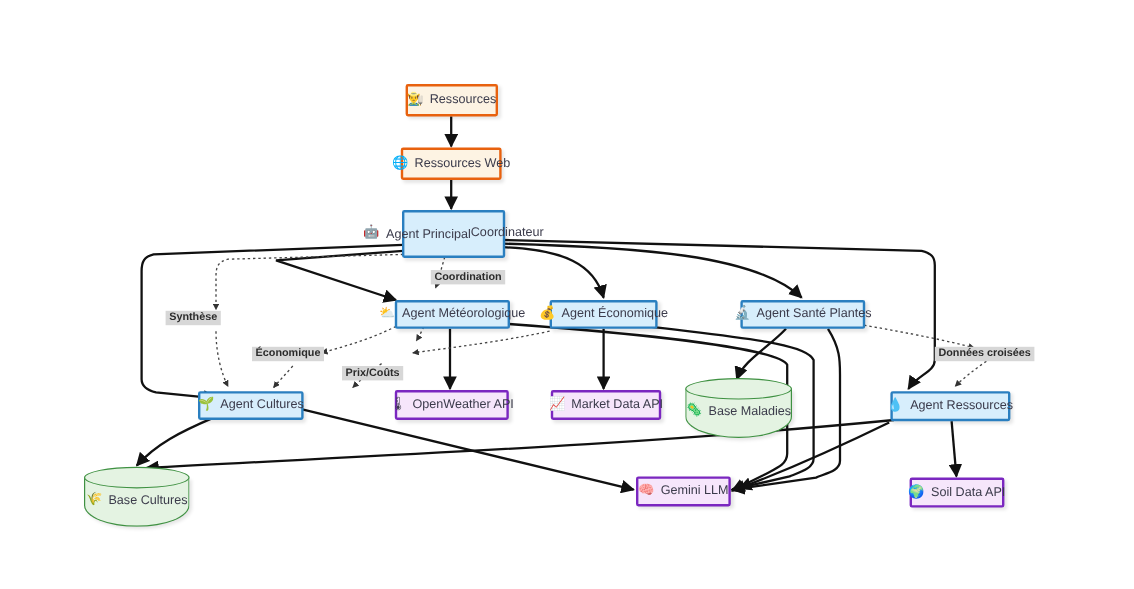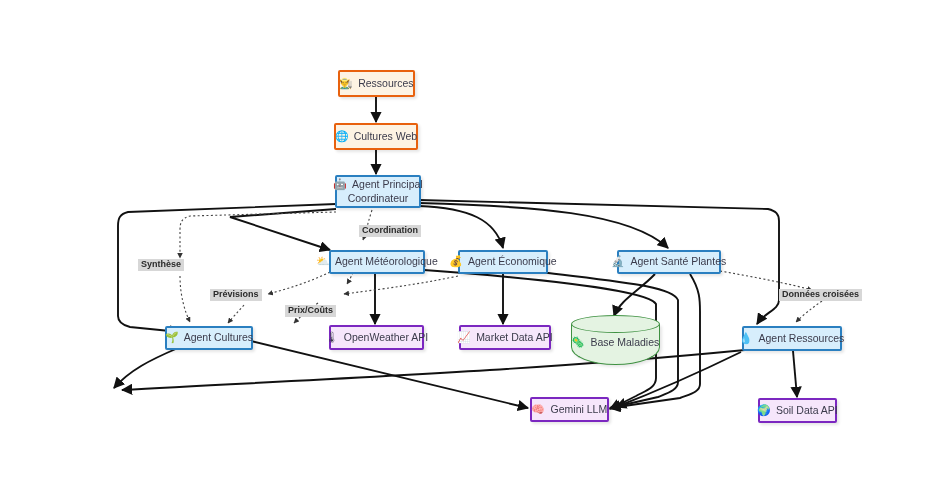--- a/index.html
+++ b/index.html
@@ -195,24 +195,24 @@
     </g>
   </svg>
 
   <div class="node n-actor" style="left:338px; top:70px; width:77px; height:27px;">
     <span class="nicon">👨‍🌾</span>
       <span class="nlabel">Ressources</span>
   </div>
 
   <div class="node n-actor" style="left:334px; top:123px; width:84px; height:27px;">
     <span class="nicon">🌐</span>
-      <span class="nlabel">Cultures Web</span>
-  </div>
-
-  <div class="node n-agent" style="left:335px; top:175px; width:86px; height:33px; flex-direction:column; justify-content:center;">
+      <span class="nlabel">Ressources Web</span>
+  </div>
+
+  <div class="node n-agent" style="left:335px; top:175px; width:86px; height:40px; flex-direction:row; justify-content:center;">
     <span style="display:block;"><span class="nicon">🤖</span><span class="nlabel">Agent Principal</span></span>
     <span class="nlabel">Coordinateur</span>
   </div>
 
   <div class="node n-agent" style="left:329px; top:250px; width:96px; height:24px;">
     <span class="nicon">⛅</span>
       <span class="nlabel">Agent Météorologique</span>
   </div>
 
   <div class="node n-agent" style="left:458px; top:250px; width:90px; height:24px;">
@@ -248,34 +248,43 @@
   <div class="node n-api" style="left:530px; top:397px; width:79px; height:25px;">
     <span class="nicon">🧠</span>
       <span class="nlabel">Gemini LLM</span>
   </div>
 
   <div class="node n-api" style="left:758px; top:398px; width:79px; height:25px;">
     <span class="nicon">🌍</span>
       <span class="nlabel">Soil Data API</span>
   </div>
 
+  <div class="node n-db" style="left:70px; top:389px; width:88px; height:50px;">
+    <span class="db-shape">
+      <span class="db-body"></span>
+      <span class="db-top"></span>
+    </span>
+    <span class="db-text">
+      <span class="nicon">🌾</span><span class="nlabel">Base Cultures</span>
+    </span>
+  </div>
 
   <div class="node n-db" style="left:571px; top:315px; width:89px; height:50px;">
     <span class="db-shape">
       <span class="db-body"></span>
       <span class="db-top"></span>
     </span>
     <span class="db-text">
       <span class="nicon">🦠</span><span class="nlabel">Base Maladies</span>
     </span>
   </div>
 
   <div class="edge-label" style="left:359px; top:225px;">Coordination</div>
 
   <div class="edge-label" style="left:138px; top:259px;">Synthèse</div>
 
-  <div class="edge-label" style="left:210px; top:289px;">Prévisions</div>
+  <div class="edge-label" style="left:210px; top:289px;">Économique</div>
 
   <div class="edge-label" style="left:285px; top:289px;margin-top:16px;">Prix/Coûts</div>
 
   <div class="edge-label" style="left:779px; top:289px;text-align:right;">Données croisées</div>
 
 </div>
 
 </body></html>

